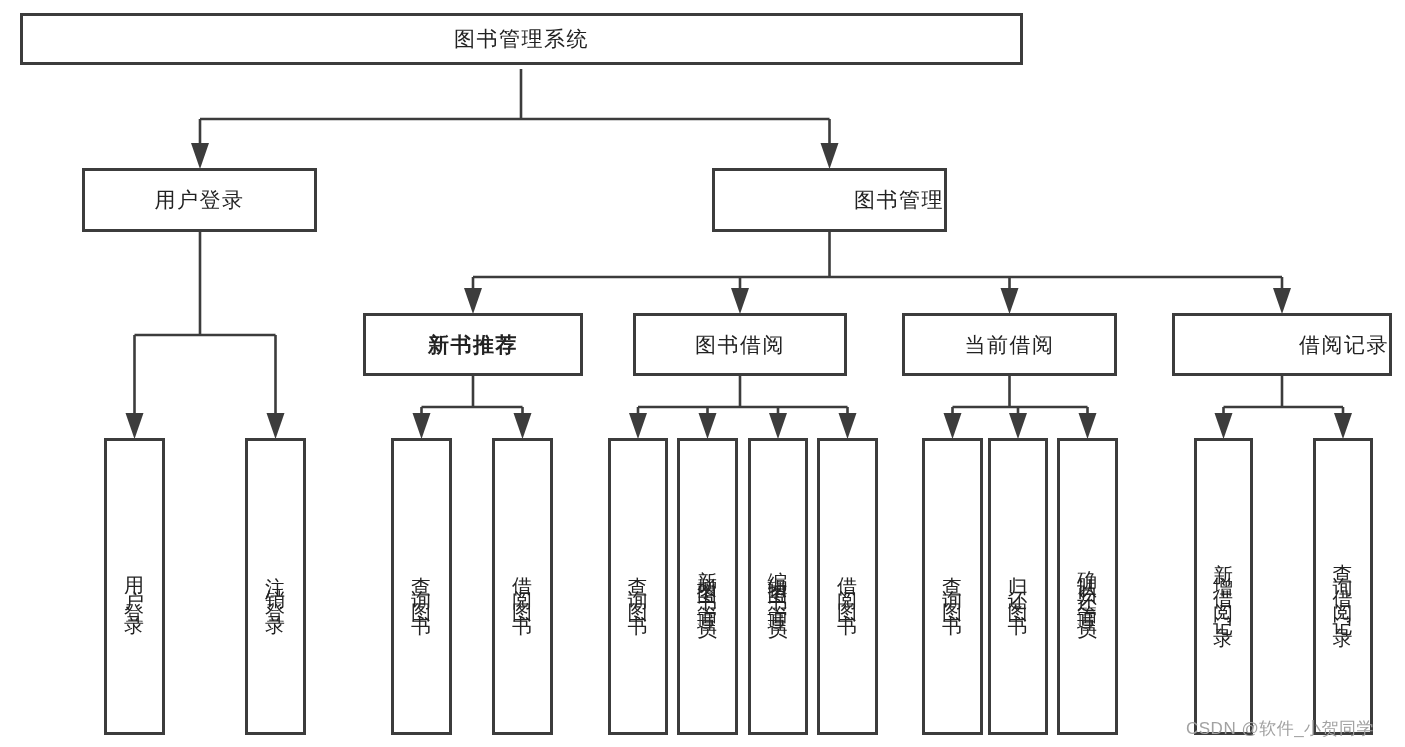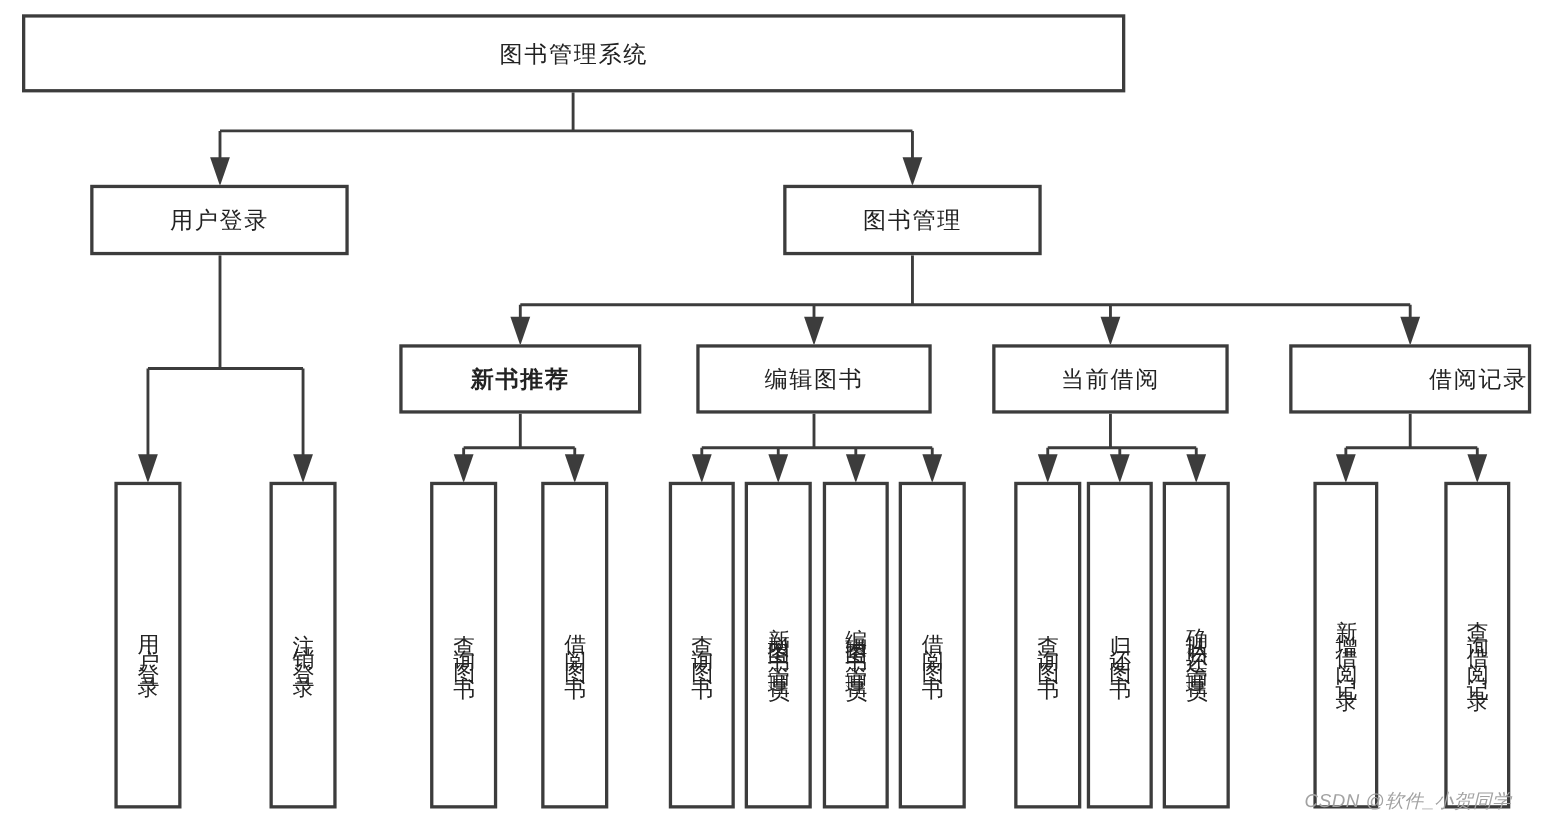--- a/index.html
+++ b/index.html
@@ -21,21 +21,21 @@
   }
   .hlabel { font-size:21px; letter-spacing:1.5px; white-space:nowrap; }
   .vlabel {
     writing-mode:vertical-rl; text-orientation:mixed;
     font-size:20px; line-height:1; letter-spacing:13px;
   }
   .vlabel.tight { letter-spacing:7px; }
   .watermark {
     position:absolute; left:1186px; top:717px;
     font-size:17px; letter-spacing:0.5px;
-    color:var(--watermark,#a2a2a2); white-space:nowrap;font-style:italic;
+    color:var(--watermark,#a2a2a2); white-space:nowrap;
   }
 </style>
 </head>
 <body>
 
 <div class="canvas">
 
   <svg class="wires" viewBox="0 0 1405 747">
 
     <path d="M521 69 V119 M200 119 H829.5 M200 119 V144 M829.5 119 V144"></path>
@@ -65,36 +65,36 @@
     <path d="M1009.5 376 V407 M952.5 407 H1087.5 M952.5 407 V414 M1018 407 V414 M1087.5 407 V414"></path>
     <polygon points="943.5,413 961.5,413 952.5,439"></polygon>
     <polygon points="1009,413 1027,413 1018,439"></polygon>
     <polygon points="1078.5,413 1096.5,413 1087.5,439"></polygon>
 
     <path d="M1282 376 V407 M1223.5 407 H1343 M1223.5 407 V414 M1343 407 V414"></path>
     <polygon points="1214.5,413 1232.5,413 1223.5,439"></polygon>
     <polygon points="1334,413 1352,413 1343,439"></polygon>
   </svg>
 
-  <div class="node" style="left:20px; top:13px; width:1003px; height:71px;">
+  <div class="node" style="left:20px; top:13px; width:1003px; height:52px;">
     <span class="hlabel">图书管理系统</span>
   </div>
 
   <div class="node" style="left:82px; top:168px; width:235px; height:64px;">
     <span class="hlabel">用户登录</span>
   </div>
-  <div class="node" style="left:712px; top:168px; width:235px; height:64px;">
+  <div class="node" style="left:712px; top:168px; width:235px; height:64px;justify-content:flex-end;">
     <span class="hlabel">图书管理</span>
   </div>
 
   <div class="node" style="left:363px; top:313px; width:220px; height:63px;font-weight:bold;">
     <span class="hlabel">新书推荐</span>
   </div>
   <div class="node" style="left:633px; top:313px; width:214px; height:63px;">
-    <span class="hlabel">编辑图书</span>
+    <span class="hlabel">图书借阅</span>
   </div>
   <div class="node" style="left:902px; top:313px; width:215px; height:63px;justify-content:center;">
     <span class="hlabel">当前借阅</span>
   </div>
   <div class="node" style="left:1172px; top:313px; width:220px; height:63px;justify-content:flex-end;">
     <span class="hlabel">借阅记录</span>
   </div>
 
   <div class="node" style="left:104px; top:438px; width:61px; height:297px;">
     <span class="vlabel">用户登录</span>

